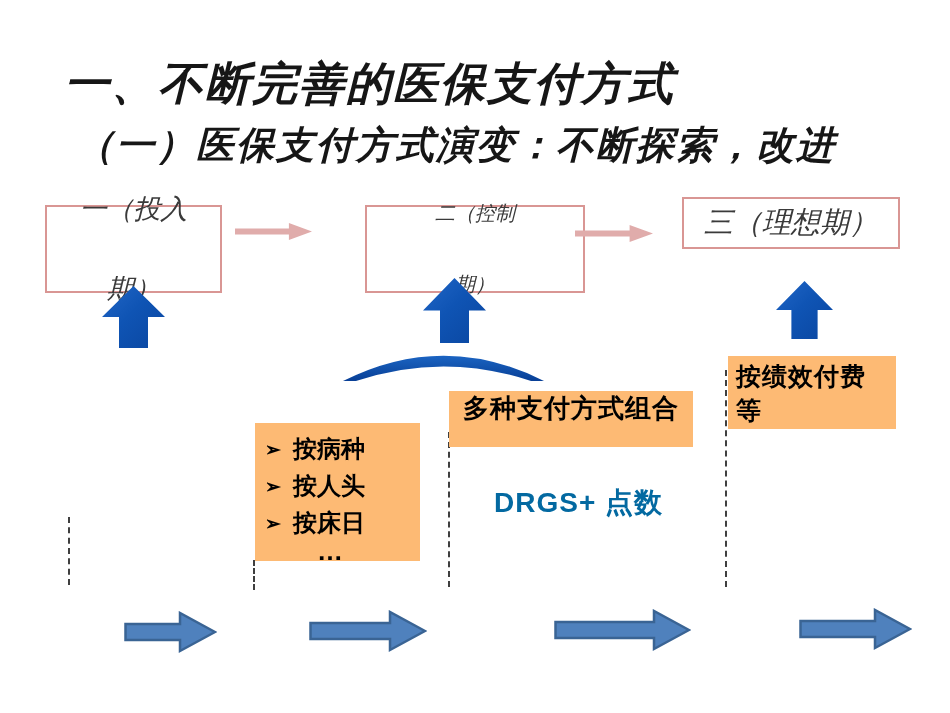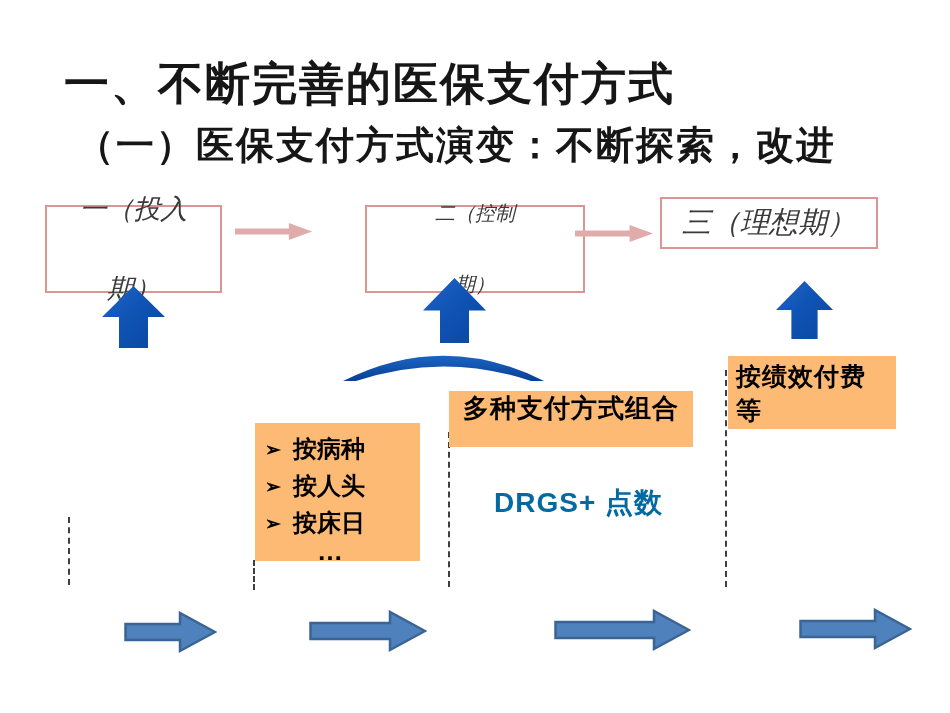--- a/index.html
+++ b/index.html
@@ -13,20 +13,21 @@
     background: #ffffff;
     margin: 0 auto;
     overflow: hidden;
   }
 
   
   .title, .subtitle {
     position: absolute;
     font-family: "Liberation Serif", serif;
     font-weight: bold;
+    font-style: italic;
     color: #161616;
     white-space: nowrap;
     letter-spacing: 2px;
   }
   .title    { left: 64px;  top: 54px;  font-size: 45px; }
   .subtitle { left: 76px;  top: 120px; font-size: 38px; }
 
   
   .stage-box {
     position: absolute;
@@ -38,21 +39,21 @@
     justify-content: center;
     font-family: "Liberation Serif", serif;
     font-style: italic;
     color: #3a3a3a;
     text-align: center;
     line-height: 1.35;
     gap: 44px;
   }
   .stage-box-1 { left: 45px;  top: 205px; width: 177px; height: 88px; font-size: 27px; }
   .stage-box-2 { left: 365px; top: 205px; width: 220px; height: 88px; font-size: 20px; text-align: center; }
-  .stage-box-3 { left: 660px; top: 197px; width: 218px; height: 52px; font-size: 29px; }
+  .stage-box-3 { left: 682px; top: 197px; width: 218px; height: 52px; font-size: 29px; }
 
   
   .pink-arrow {
     position: absolute;
     background: #E0ACAB;
     clip-path: polygon(0% 33%, 70% 33%, 70% 0%, 100% 50%, 70% 100%, 70% 67%, 0% 67%);
   }
   .pink-arrow-1 { left: 235px; top: 223px; width: 77px; height: 17px; }
   .pink-arrow-2 { left: 575px; top: 225px; width: 78px; height: 17px; }
 

